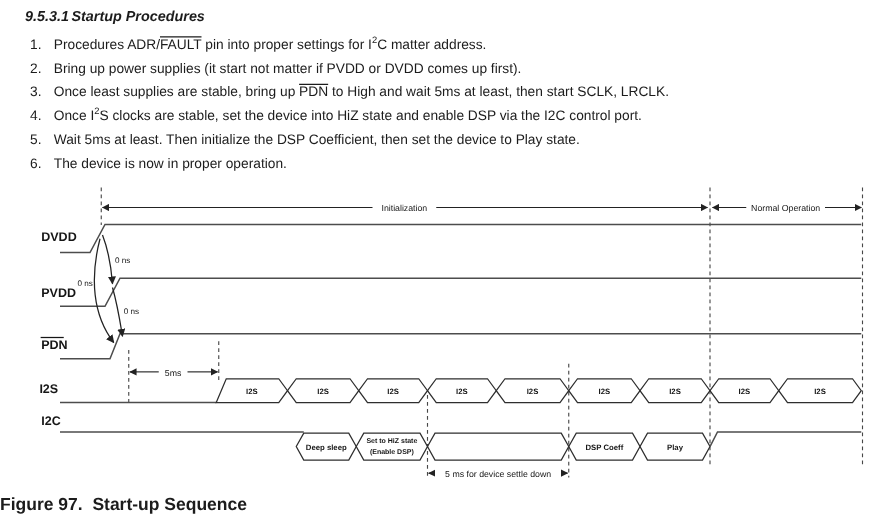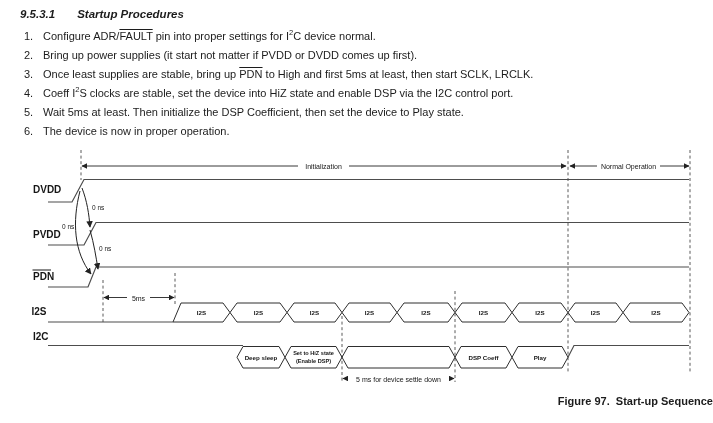--- a/index.html
+++ b/index.html
@@ -1,27 +1,27 @@
 <!DOCTYPE html>
 <html><head>
 <meta charset="utf-8">
 <style>
   html,body{margin:0;padding:0;}
   body{width:713px;height:423px;background:#ffffff;position:relative;overflow:hidden;
        font-family:"Liberation Sans",sans-serif;color:#1c1c1c;}
   .heading{position:absolute;left:20px;top:8px;font-size:11.5px;font-weight:bold;font-style:italic;}
-  .heading .sec-num{display:inline-block;margin-right:22px;}
+  .heading .sec-num{display:inline-block;margin-right:2px;}
   .steps{position:absolute;left:0;top:27px;width:700px;}
   .step{display:flex;font-size:11px;line-height:18.9px;}
   .step-num{width:19px;margin-left:24px;flex:none;}
   .ov{text-decoration:overline;}
   sup{font-size:7.5px;line-height:0;}
   svg.diagram{position:absolute;left:0;top:0;}
-  .caption{position:absolute;left:0;top:395px;width:713px;text-align:right;
-           font-weight:bold;font-size:11px;white-space:pre;}
+  .caption{position:absolute;left:0;top:395px;width:713px;text-align:left;
+           font-weight:bold;font-size:14px;white-space:pre;}
   svg text{font-family:"Liberation Sans",sans-serif;fill:#161616;}
   .sig-label{font-size:10px;font-weight:bold;}
   .cell-label{font-size:6.2px;font-weight:bold;text-anchor:middle;}
   .cell-label2{font-size:5.6px;font-weight:bold;text-anchor:middle;}
   .anno{font-size:7px;text-anchor:middle;}
   .anno-s{font-size:6.5px;}
   .sig{fill:none;stroke:#4d4d4d;stroke-width:1.2;}
   .cell{fill:none;stroke:#2e2e2e;stroke-width:1;}
   .dash{stroke:#474747;stroke-width:0.9;stroke-dasharray:3,2.6;fill:none;}
   .arr{stroke:#222;stroke-width:0.9;fill:none;}
@@ -31,33 +31,33 @@
 </head>
 <body>
 
 <div class="heading">
   <span class="sec-num">9.5.3.1</span><span>Startup Procedures</span>
 </div>
 
 <div class="steps">
   <div class="step">
     <span class="step-num">1.</span>
-    <span><span>Configure ADR/</span><span class="ov">FAULT</span><span> pin into proper settings for I</span><sup>2</sup><span>C device normal.</span></span>
+    <span><span>Procedures ADR/</span><span class="ov">FAULT</span><span> pin into proper settings for I</span><sup>2</sup><span>C matter address.</span></span>
   </div>
   <div class="step">
     <span class="step-num">2.</span>
     <span><span>Bring up power supplies (it start not matter if PVDD or DVDD comes up first).</span></span>
   </div>
   <div class="step">
     <span class="step-num">3.</span>
-    <span><span>Once least supplies are stable, bring up </span><span class="ov">PDN</span><span> to High and first 5ms at least, then start SCLK, LRCLK.</span></span>
+    <span><span>Once least supplies are stable, bring up </span><span class="ov">PDN</span><span> to High and wait 5ms at least, then start SCLK, LRCLK.</span></span>
   </div>
   <div class="step">
     <span class="step-num">4.</span>
-    <span><span>Coeff I</span><sup>2</sup><span>S clocks are stable, set the device into HiZ state and enable DSP via the I2C control port.</span></span>
+    <span><span>Once I</span><sup>2</sup><span>S clocks are stable, set the device into HiZ state and enable DSP via the I2C control port.</span></span>
   </div>
   <div class="step">
     <span class="step-num">5.</span>
     <span><span>Wait 5ms at least. Then initialize the DSP Coefficient, then set the device to Play state.</span></span>
   </div>
   <div class="step">
     <span class="step-num">6.</span>
     <span><span>The device is now in proper operation.</span></span>
   </div>
 </div>

